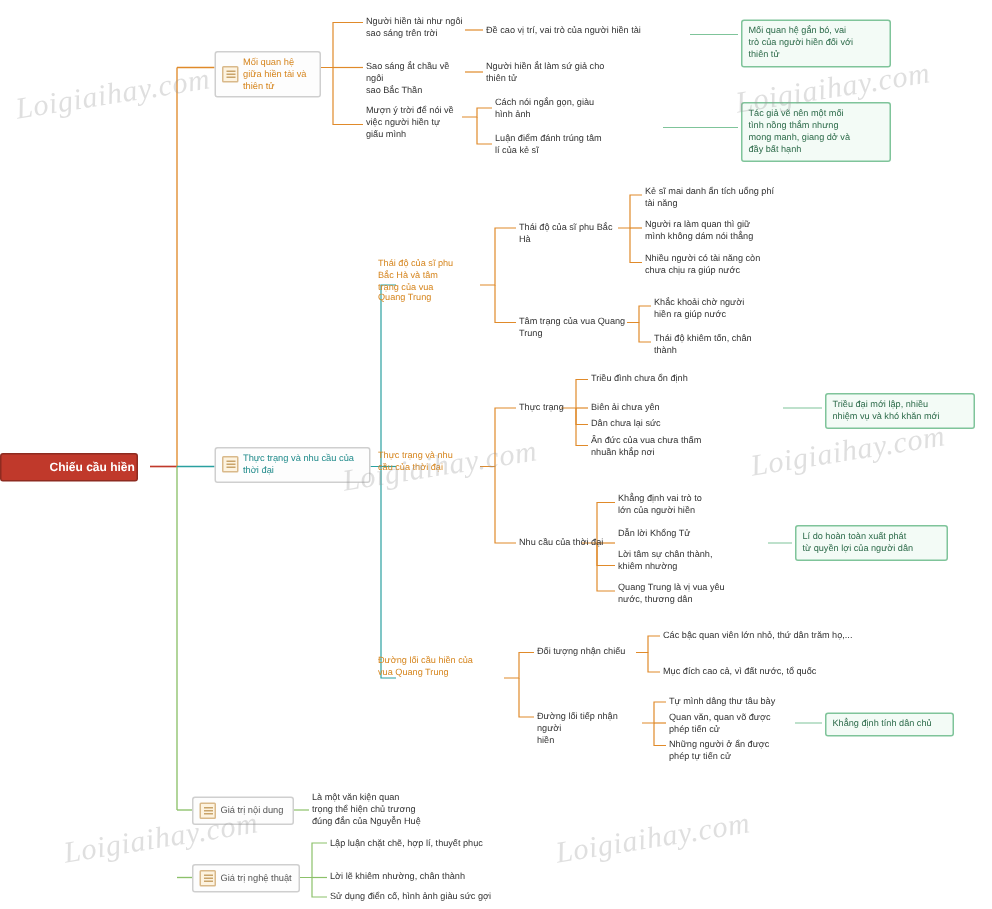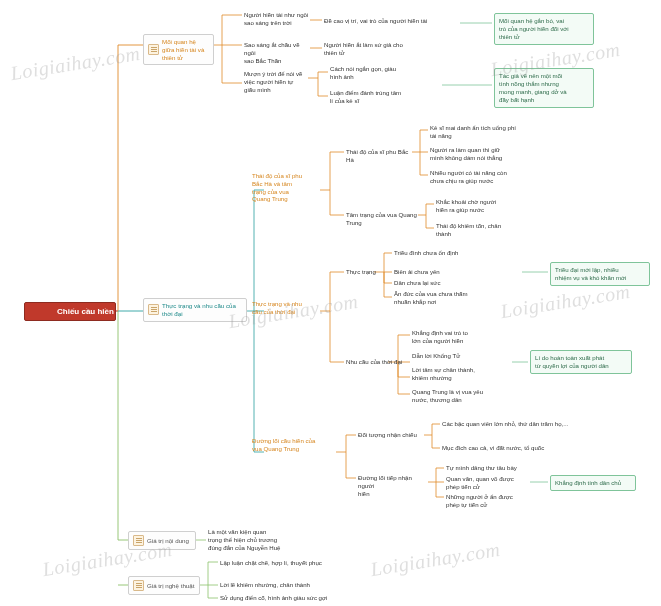--- a/index.html
+++ b/index.html
@@ -119,21 +119,21 @@
     <path d="M436 482 L444 482" stroke="#e08a2a" stroke-width="0.8" fill="none"></path>
     <path d="M436 482 L436 497 L444 497" stroke="#e08a2a" stroke-width="0.8" fill="none"></path>
     <path d="M530 482 L548 482" stroke="#7fc49a" stroke-width="0.8" fill="none"></path>
 
     <path d="M196 540 L206 540" stroke="#8cc16a" stroke-width="0.8" fill="none"></path>
     <path d="M200 585 L208 585 L208 562 L218 562" stroke="#8cc16a" stroke-width="0.8" fill="none"></path>
     <path d="M208 585 L218 585" stroke="#8cc16a" stroke-width="0.8" fill="none"></path>
     <path d="M208 585 L208 598 L218 598" stroke="#8cc16a" stroke-width="0.8" fill="none"></path>
   </svg>
 
-  <div class="node root" style="left:24px;top:302px;width:92px;padding-left:32px;">Chiếu cầu hiền</div>
+  <div class="node root" style="left:0;top:302px;width:92px;padding-left:32px;">Chiếu cầu hiền</div>
 
   <div class="node l1" style="left:143px;top:34px;width:71px;">
     <span class="ico"></span>
     <span class="txt t-orange">Mối quan hệ giữa hiền tài và thiên tử</span>
   </div>
 
   <div class="node leaf" style="left:244px;top:11px;width:66px;">Người hiền tài như ngôi
 sao sáng trên trời</div>
   <div class="node leaf" style="left:324px;top:17px;width:120px;">Đề cao vị trí, vai trò của người hiền tài</div>
 

